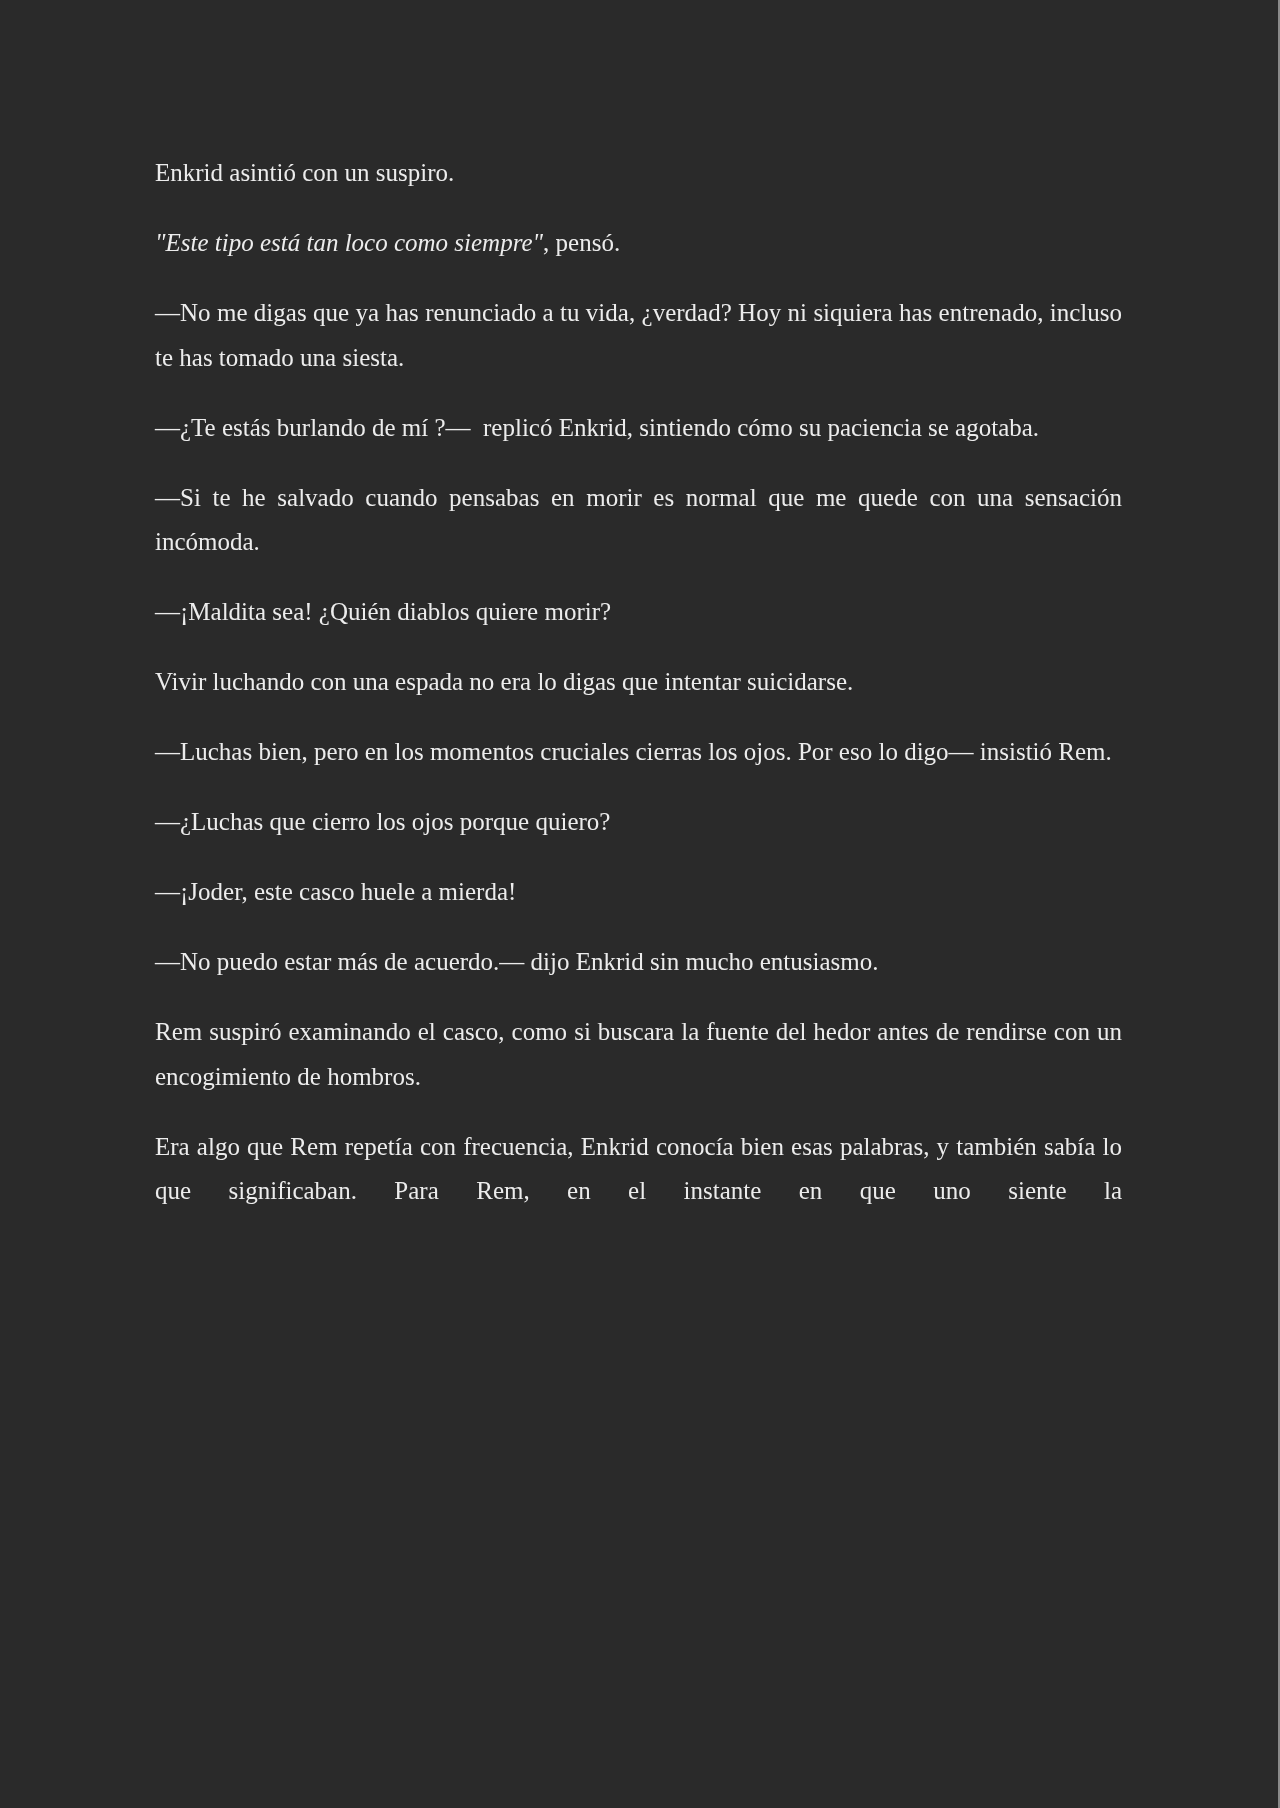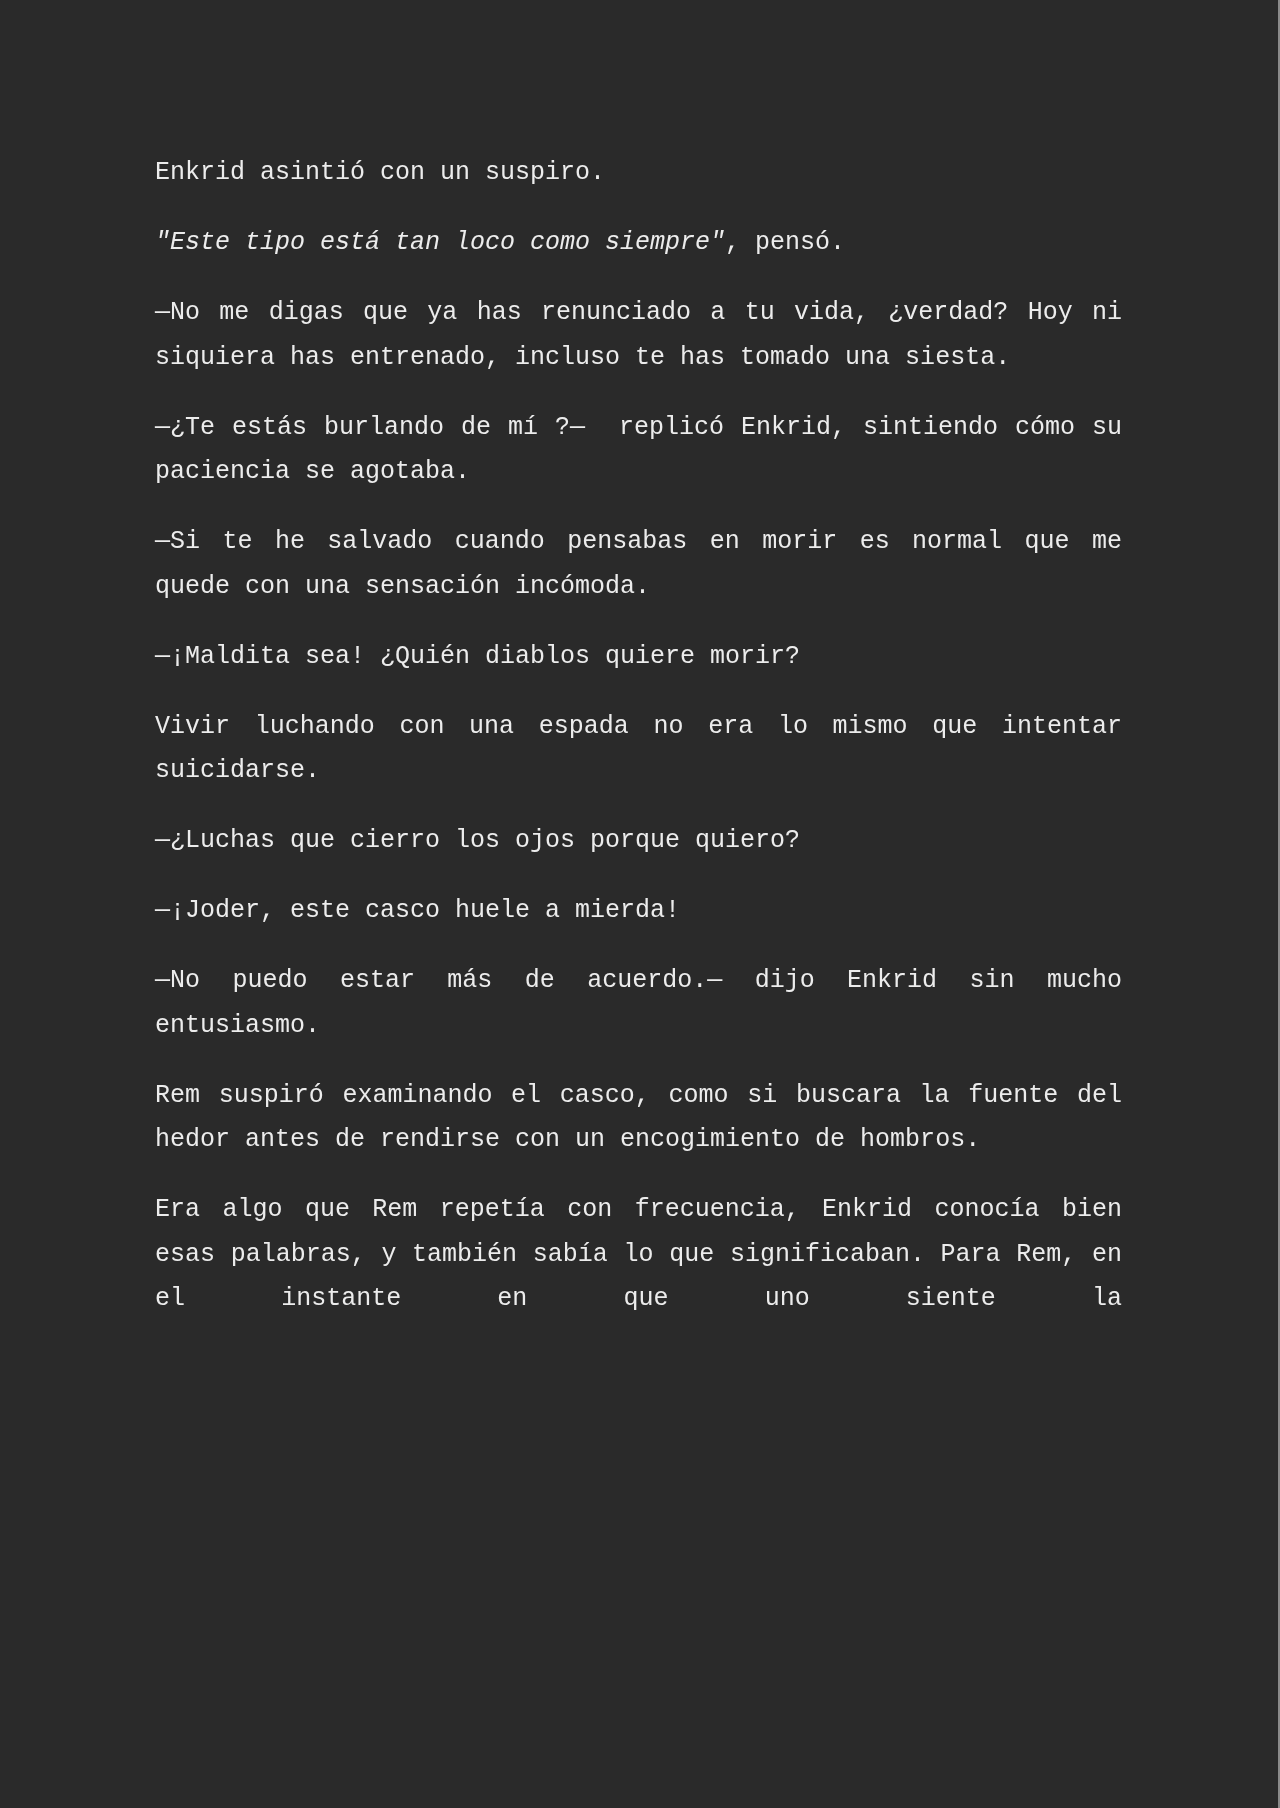--- a/index.html
+++ b/index.html
@@ -27,21 +27,21 @@
       top: 0;
       width: 2px;
       height: 1808px;
       background: #8a8a8a;
     }
     .text-block {
       position: absolute;
       left: 155px;
       top: 151px;
       width: 967px;
-      font-family: Liberation Mono, monospace;
+      font-family: Liberation Serif, serif;
       font-size: 25px;
       line-height: 44.5px;
       color: #ececec;
     }
     .text-block p {
       margin: 0 0 25.5px 0;
       text-align: justify;
     }
     .text-block p.cont {
       text-align-last: justify;
@@ -54,21 +54,22 @@
 <body>
 
 <div class="page">
   <div class="text-block">
     <p>Enkrid asintió con un suspiro.</p>
     <p><em>"Este tipo está tan loco como siempre"</em><span>, pensó.</span></p>
     <p>—No me digas que ya has renunciado a tu vida, ¿verdad? Hoy ni siquiera has entrenado, incluso te has tomado una siesta.</p>
     <p style="white-space: pre-wrap;">—¿Te estás burlando de mí ?—  replicó Enkrid, sintiendo cómo su paciencia se agotaba.</p>
     <p>—Si te he salvado cuando pensabas en morir es normal que me quede con una sensación incómoda.</p>
     <p>—¡Maldita sea! ¿Quién diablos quiere morir?</p>
-    <p>Vivir luchando con una espada no era lo mismo que intentar suicidarse.</p>
+    <p>Vivir luchando con una espada no era lo digas que intentar suicidarse.</p>
+    <p>—Luchas bien, pero en los momentos cruciales cierras los ojos. Por eso lo digo— insistió Rem.</p>
     <p>—¿Luchas que cierro los ojos porque quiero?</p>
     <p>—¡Joder, este casco huele a mierda!</p>
     <p>—No puedo estar más de acuerdo.— dijo Enkrid sin mucho entusiasmo.</p>
     <p>Rem suspiró examinando el casco, como si buscara la fuente del hedor antes de rendirse con un encogimiento de hombros.</p>
     <p class="cont">Era algo que Rem repetía con frecuencia, Enkrid conocía bien esas palabras, y también sabía lo que significaban. Para Rem, en el instante en que uno siente la</p>
   </div>
 </div>
 <div class="edge"></div>
 
 </body></html>

